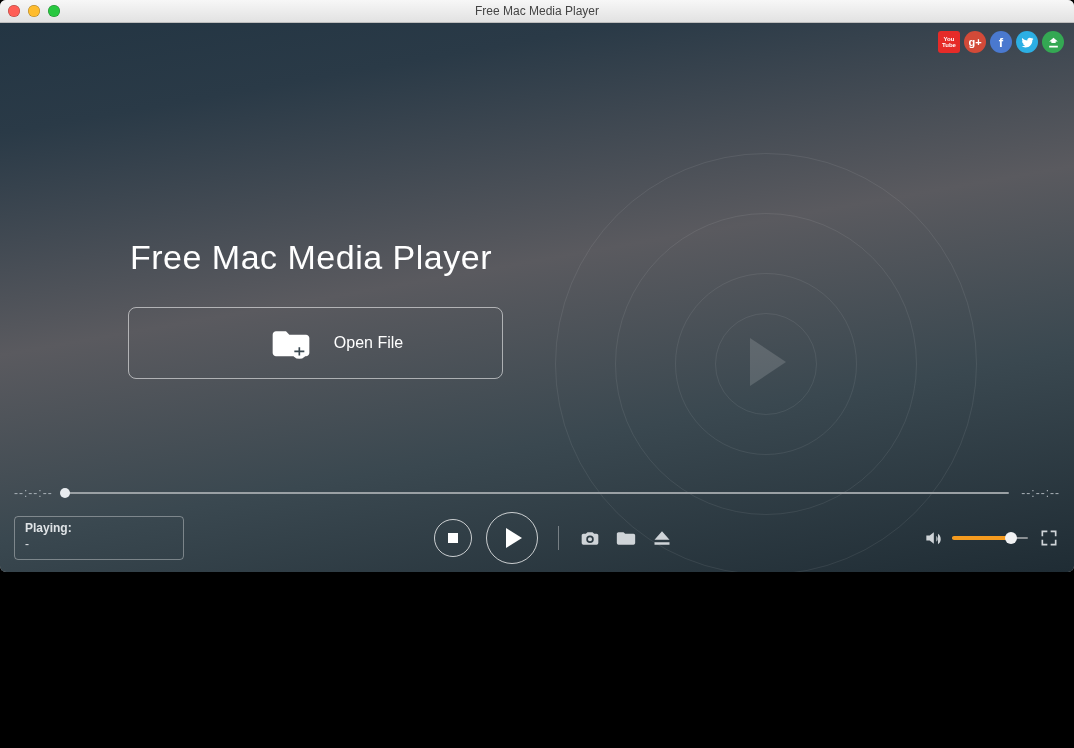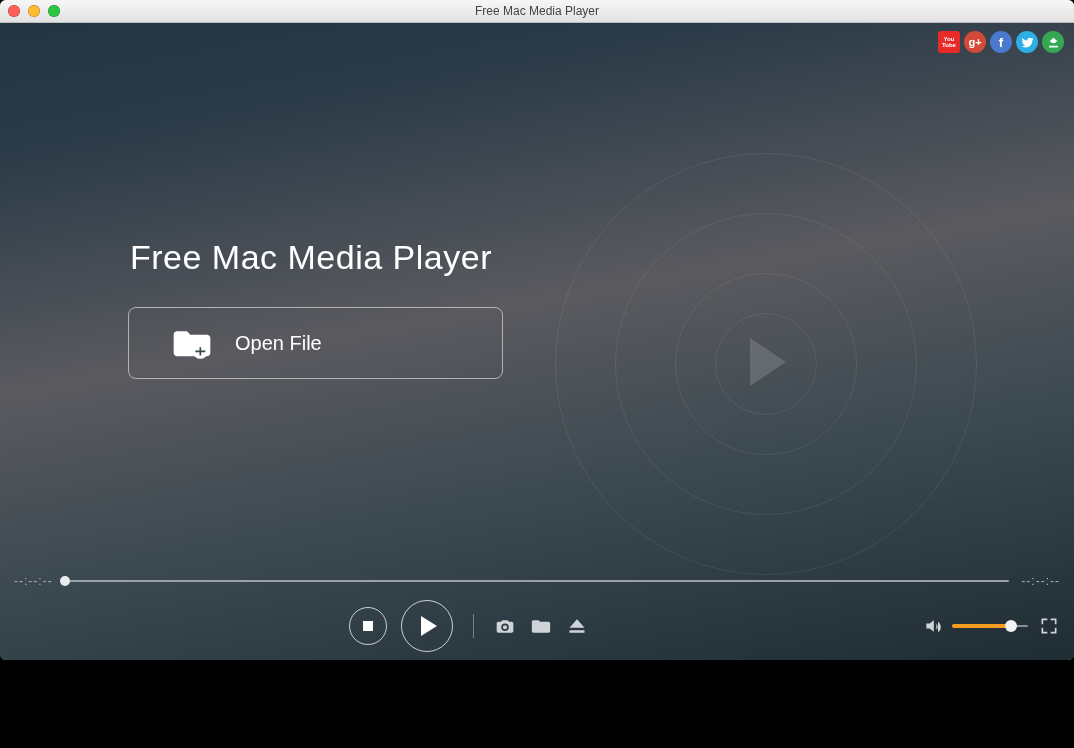--- a/index.html
+++ b/index.html
@@ -1,16 +1,16 @@
 <!DOCTYPE html>
 <html><head>
 <meta charset="utf-8">
 <style>
   html,body{margin:0;padding:0;width:1074px;height:748px;font-family:"Helvetica Neue",Helvetica,Arial,sans-serif;overflow:hidden;background:#000;}
-  .window{width:1074px;height:660px;display:flex;flex-direction:column;border-radius:6px;overflow:hidden;box-shadow:inset 0 0 0 1px #aaa;}
+  .window{width:1074px;height:572px;display:flex;flex-direction:column;border-radius:6px;overflow:hidden;box-shadow:inset 0 0 0 1px #aaa;}
   
   .titlebar{height:22px;background:linear-gradient(#f7f7f7,#e2e2e2);display:flex;align-items:center;position:relative;border-bottom:1px solid #bdbdbd;}
   .traffic{display:flex;gap:8px;margin-left:8px;}
   .tl{width:12px;height:12px;border-radius:50%;box-shadow:inset 0 0 0 .5px rgba(0,0,0,.35);}
   .tl.red{background:#ff5f57;}
   .tl.yellow{background:#febc2e;}
   .tl.green{background:#28c840;}
   .titlebar-title{position:absolute;left:0;right:0;text-align:center;font-size:12px;color:#444;pointer-events:none;}
   
   .body{flex:1;position:relative;background:linear-gradient(170deg,#233543 0%,#2a3a47 15%,#5a5a5f 45%,#3a4850 70%,#1f2c34 100%);color:#eee;}
@@ -18,21 +18,21 @@
   .social{position:absolute;top:8px;right:10px;display:flex;gap:4px;}
   .sbtn{width:22px;height:22px;border-radius:4px;display:flex;align-items:center;justify-content:center;cursor:pointer;color:#fff;}
   .sbtn.yt{background:#e62b28;border-radius:3px;font-size:6px;line-height:6px;font-weight:bold;text-align:center;flex-direction:column;}
   .sbtn.gp{background:#d34a38;border-radius:50%;font-size:11px;font-weight:bold;}
   .sbtn.fb{background:#4a79cf;border-radius:50%;font-size:13px;font-weight:bold;}
   .sbtn.tw{background:#2cafe4;border-radius:50%;}
   .sbtn.up{background:#34a853;border-radius:50%;}
   .sbtn svg{width:13px;height:13px;fill:#fff;}
   
   .hero-title{position:absolute;left:130px;top:215px;font-size:34px;font-weight:200;color:#fff;letter-spacing:.5px;}
-  .big-btn{position:absolute;left:128px;width:375px;height:72px;border:1px solid rgba(255,255,255,.55);border-radius:8px;display:flex;align-items:center;gap:22px;padding-left:42px;box-sizing:border-box;cursor:pointer;color:#fff;font-size:20px;background:rgba(255,255,255,0);}
+  .big-btn{position:absolute;left:128px;width:375px;height:72px;border:1px solid rgba(255,255,255,.55);border-radius:8px;display:flex;align-items:center;gap:22px;padding-left:42px;box-sizing:border-box;cursor:pointer;color:#fff;font-size:16px;background:rgba(255,255,255,0);justify-content:center;}
   #btn-openfile{top:284px;}
   #btn-opendisc{top:370px;}
   .big-btn .ic{width:42px;height:42px;display:flex;align-items:center;justify-content:center;}
   .big-btn .ic svg{width:40px;height:40px;fill:#fff;}
   
   .rings{position:absolute;left:555px;top:130px;width:420px;height:420px;pointer-events:none;}
   .rings .ring{position:absolute;border:1px solid rgba(255,255,255,.08);border-radius:50%;}
   .r1{left:0;top:0;width:420px;height:420px;}
   .r2{left:60px;top:60px;width:300px;height:300px;}
   .r3{left:120px;top:120px;width:180px;height:180px;}
@@ -126,20 +126,24 @@
       <div class="seek-row">
         <div class="time">--:--:--</div>
         <div class="seek">
           <div class="seek-track"></div>
           <div class="seek-knob" id="seek-knob" style="left: calc(0% - 5px);"></div>
         </div>
         <div class="time">--:--:--</div>
       </div>
 
       <div class="ctrl-row">
+        <div class="playing-box">
+          <div class="pl-label">Playing:</div>
+          <div class="pl-value">-</div>
+        </div>
 
         <div class="center-ctrls">
           <div class="circle-btn cb-stop">
             <div class="sq"></div>
           </div>
           <div class="circle-btn cb-play">
             <div class="tri"></div>
           </div>
           <div class="vsep"></div>
           <div class="small-ic" title="snapshot">

